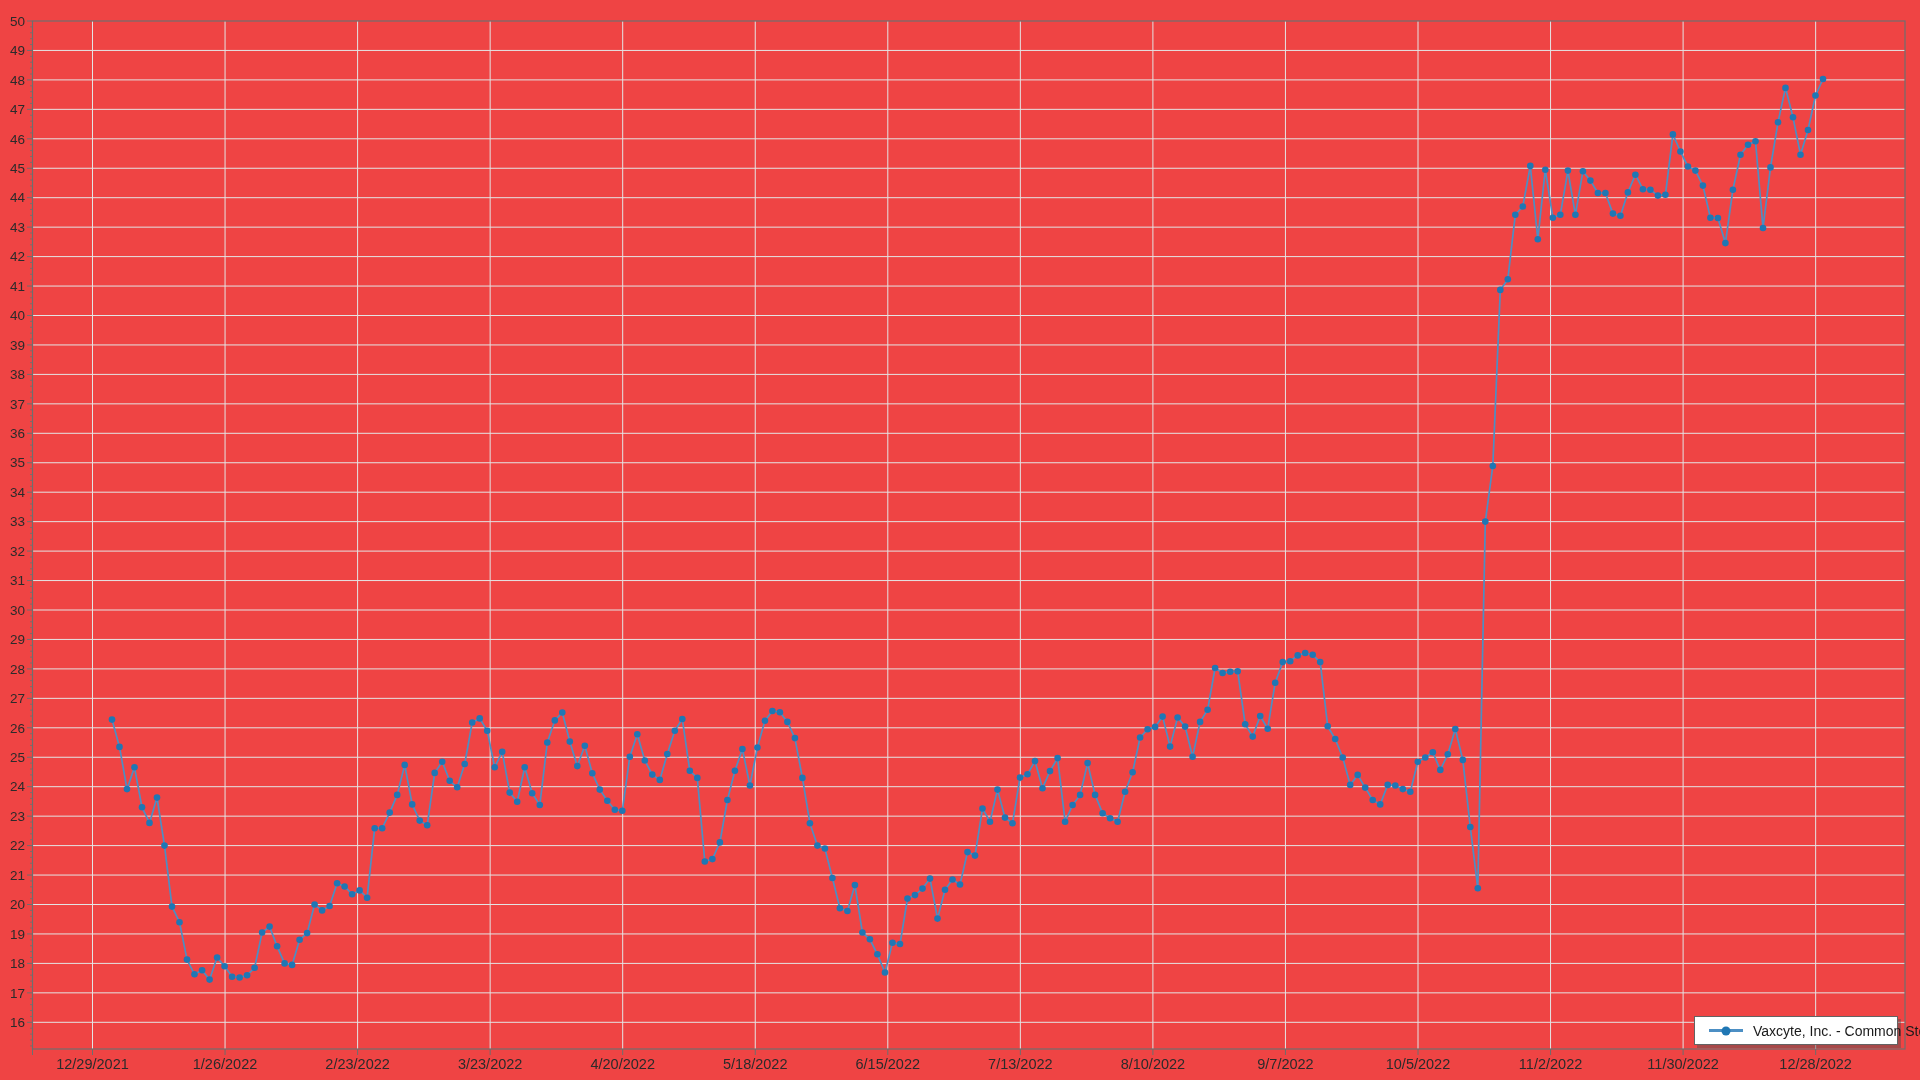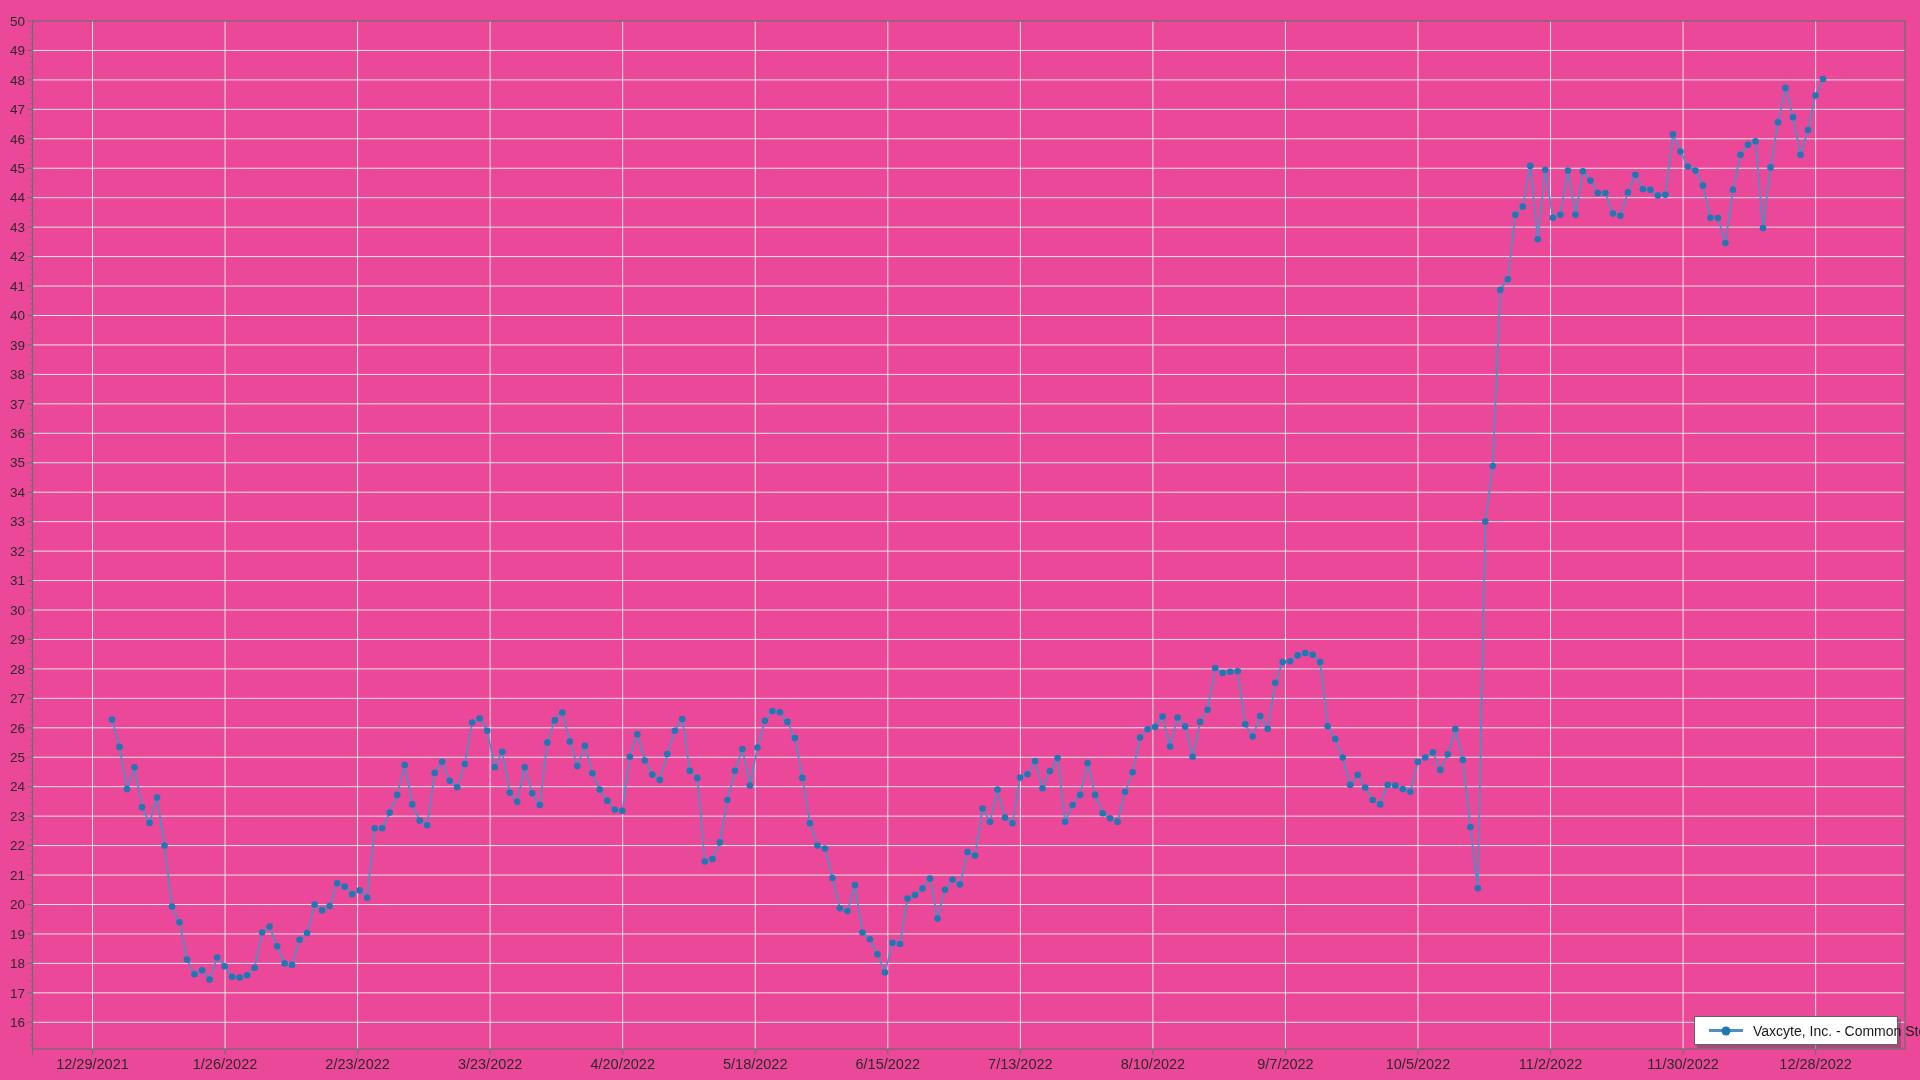--- a/index.html
+++ b/index.html
@@ -1,17 +1,17 @@
 <!DOCTYPE html>
 <html><head>
 <meta charset="utf-8">
 <style>
   html,body{margin:0;padding:0;background:#fff;}
   #screen{
-    position:relative;width:1920px;height:1080px;background:#ec4899;overflow:hidden;
+    position:relative;width:1920px;height:1080px;background:#ef4444;overflow:hidden;
     font-family:"Liberation Sans", sans-serif;
   }
   #chart-svg{position:absolute;left:0;top:0;}
   .legend{
     position:absolute;left:1694px;top:1016px;width:204px;height:29px;
     background:#ffffff;border:1.5px solid #636363;
     box-shadow:3px 3px 0 rgba(80,80,80,0.45);
     display:flex;align-items:center;padding:0 0 0 14px;box-sizing:border-box;
   }
   .legend-swatch{position:relative;width:34px;height:2.5px;background:#4c8fc4;flex:0 0 auto;}

